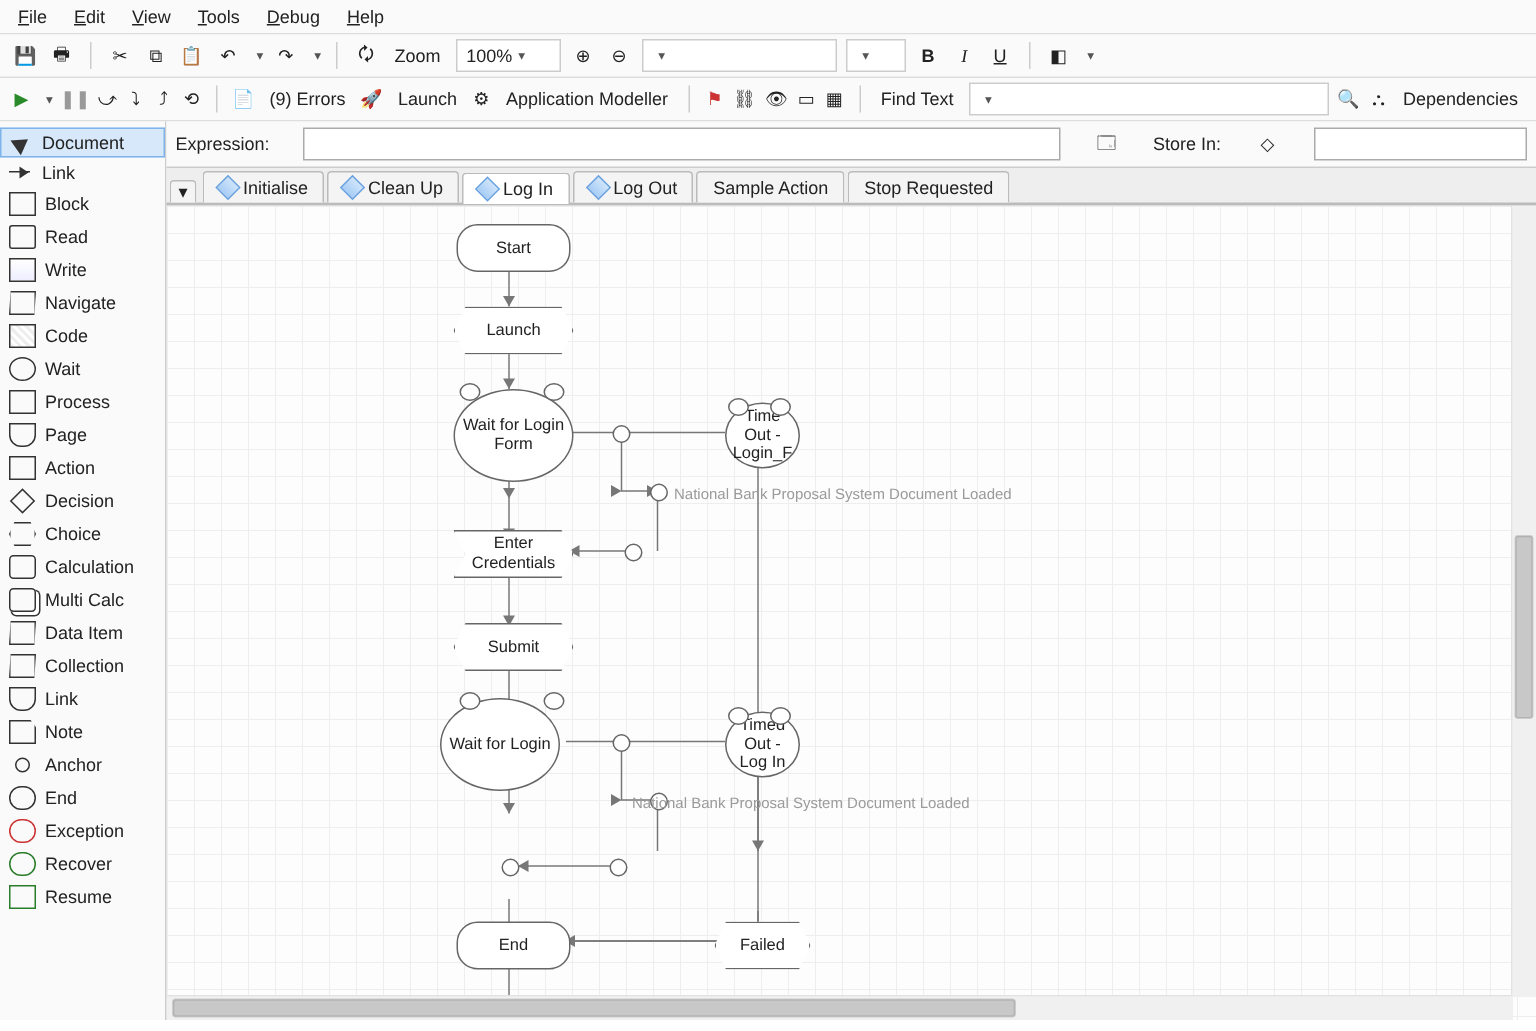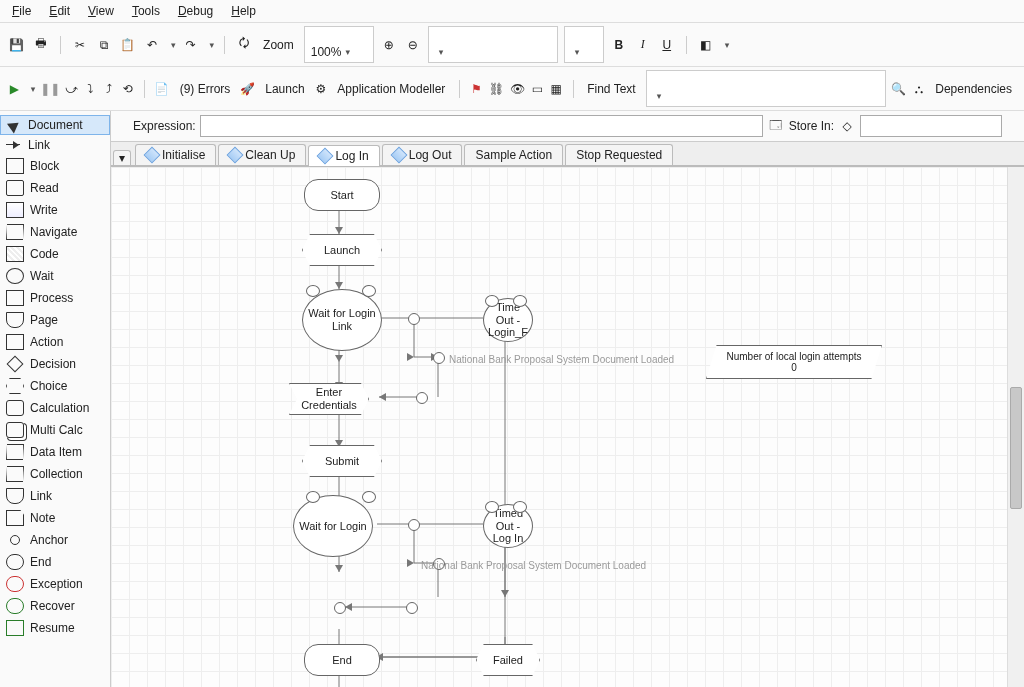--- a/index.html
+++ b/index.html
@@ -3,30 +3,30 @@
 <meta charset="utf-8">
 <style>
 html,body{margin:0;padding:0;font-family:"Segoe UI",Tahoma,sans-serif;font-size:12px;color:#222;background:#fff;height:100%;overflow:hidden}
 .menubar{display:flex;gap:18px;padding:4px 12px;border-bottom:1px solid #ddd;background:#fafafa}
 .menubar span{cursor:default}
 .menubar span::first-letter{text-decoration:underline}
 .toolbar{display:flex;align-items:center;gap:6px;padding:3px 8px;border-bottom:1px solid #ddd;background:#fafafa;flex-wrap:nowrap;white-space:nowrap}
 .toolbar .sep{width:1px;height:18px;background:#ccc;margin:0 4px}
 .tbtn{width:18px;height:18px;display:inline-flex;align-items:center;justify-content:center;border-radius:2px;cursor:default}
 .tlabel{padding:0 4px}
-.dropdown{display:inline-flex;align-items:center;border:1px solid #ccc;background:#fff;padding:16px 2px 1px 6px;min-width:60px;height:18px}
+.dropdown{display:inline-flex;align-items:center;border:1px solid #ccc;background:#fff;padding:1px 2px 1px 6px;min-width:60px;height:18px}
 .dropdown.wide{min-width:120px}
 .caret{margin-left:4px;font-size:9px;color:#555}
 .mainrow{display:flex;height:calc(100% - 88px)}
 .toolbox{width:110px;border-right:1px solid #ccc;background:#fafafa;padding-top:4px;overflow:hidden}
 .tool{display:flex;align-items:center;gap:6px;padding:3px 6px;cursor:default}
 .tool.selected{background:#d6e8fa;border:1px solid #7eb4ea;padding:2px 5px}
 .tool .ico{width:16px;height:14px;display:inline-block;position:relative}
 .rightcol{flex:1;display:flex;flex-direction:column;min-width:0}
-.exprbar{display:flex;align-items:center;gap:4px;padding:4px 22px;border-bottom:1px solid #ccc;background:#fafafa}
+.exprbar{display:flex;align-items:center;gap:22px;padding:4px 6px;border-bottom:1px solid #ccc;background:#fafafa}
 .exprbar .field{flex:1;border:1px solid #aaa;background:#fff;height:20px}
 .tabstrip{display:flex;align-items:flex-end;gap:0;background:#eee;border-bottom:1px solid #bbb;padding:2px 2px 0 2px}
 .tab{display:flex;align-items:center;gap:4px;padding:3px 10px;border:1px solid #bbb;border-bottom:none;background:#f4f4f4;margin-right:2px;border-radius:3px 3px 0 0;cursor:default;white-space:nowrap}
 .tab.active{background:#fff;font-weight:400;position:relative;top:1px}
 .tab .di{width:10px;height:10px;display:inline-block;transform:rotate(45deg);border:1px solid #6aa2e0;background:linear-gradient(#cfe4fb,#a7cdf5)}
 .tabdown{width:16px;border:1px solid #bbb;border-bottom:none;background:#f4f4f4;text-align:center;border-radius:3px 3px 0 0;margin-right:4px}
 .canvaswrap{flex:1;position:relative;overflow:hidden;border-top:1px solid #bbb}
 .canvas{position:absolute;inset:0;overflow:auto}
 .grid{position:relative;width:1400px;height:900px;background-color:#fdfdfd;background-image:linear-gradient(#eee 1px,transparent 1px),linear-gradient(90deg,#eee 1px,transparent 1px);background-size:18px 18px}
 .scroll-v{position:absolute;right:0;top:0;bottom:16px;width:16px;background:#f0f0f0;border-left:1px solid #ddd}
@@ -333,33 +333,33 @@
               <polygon class="arrow" points="265,490 272,486 272,494"></polygon>
 
             <path d="M367 490 L265 490"></path>
 
             <path d="M394 376 L394 477"></path>
           </svg>
 
           <div class="node pill" style="left:193px;top:12px">Start</div>
           <div class="node arrowbox" style="left:191px;top:67px">Launch</div>
 
-          <div class="node circle" style="left:191px;top:122px">Wait for Login Link</div>
+          <div class="node circle" style="left:191px;top:122px">Wait for Login Form</div>
           <span class="ear" style="left:195px;top:118px"></span>
           <span class="ear" style="left:251px;top:118px"></span>
           <span class="dot" style="left:297px;top:146px"></span>
 
           <div class="node circle small" style="left:372px;top:131px">Time Out - Login_F</div>
           <span class="ear" style="left:374px;top:128px"></span>
           <span class="ear" style="left:402px;top:128px"></span>
 
           <span class="dot" style="left:322px;top:185px"></span>
           <span class="edgelabel" style="left:338px;top:187px">National Bank Proposal System Document Loaded</span>
 
-          <div class="node arrowbox-in" style="left:178px;top:216px">Enter Credentials</div>
+          <div class="node arrowbox-in" style="left:191px;top:216px">Enter Credentials</div>
           <span class="dot" style="left:305px;top:225px"></span>
 
           <div class="node arrowbox" style="left:191px;top:278px">Submit</div>
 
           <div class="node circle" style="left:182px;top:328px">Wait for Login</div>
           <span class="ear" style="left:195px;top:324px"></span>
           <span class="ear" style="left:251px;top:324px"></span>
           <span class="dot" style="left:297px;top:352px"></span>
 
           <div class="node circle small" style="left:372px;top:337px">Timed Out - Log In</div>
@@ -368,24 +368,20 @@
 
           <span class="dot" style="left:322px;top:391px"></span>
           <span class="edgelabel" style="left:310px;top:393px">National Bank Proposal System Document Loaded</span>
 
           <span class="dot" style="left:223px;top:435px"></span>
           <span class="dot" style="left:295px;top:435px"></span>
 
           <div class="node hex" style="left:365px;top:477px">Failed</div>
           <div class="node pill" style="left:193px;top:477px">End</div>
 
-          <div class="node para" style="left:595px;top:178px">
-            <span>Number of local login attempts</span>
-              <span>0</span>
-          </div>
         </div>
       </div>
       <div class="scroll-v">
           <div class="thumb" style="top:220px;left:2px;right:2px;height:120px"></div>
         </div>
       <div class="scroll-h">
           <div class="thumb" style="left:4px;top:2px;bottom:2px;width:560px"></div>
         </div>
     </div>
   </div>

